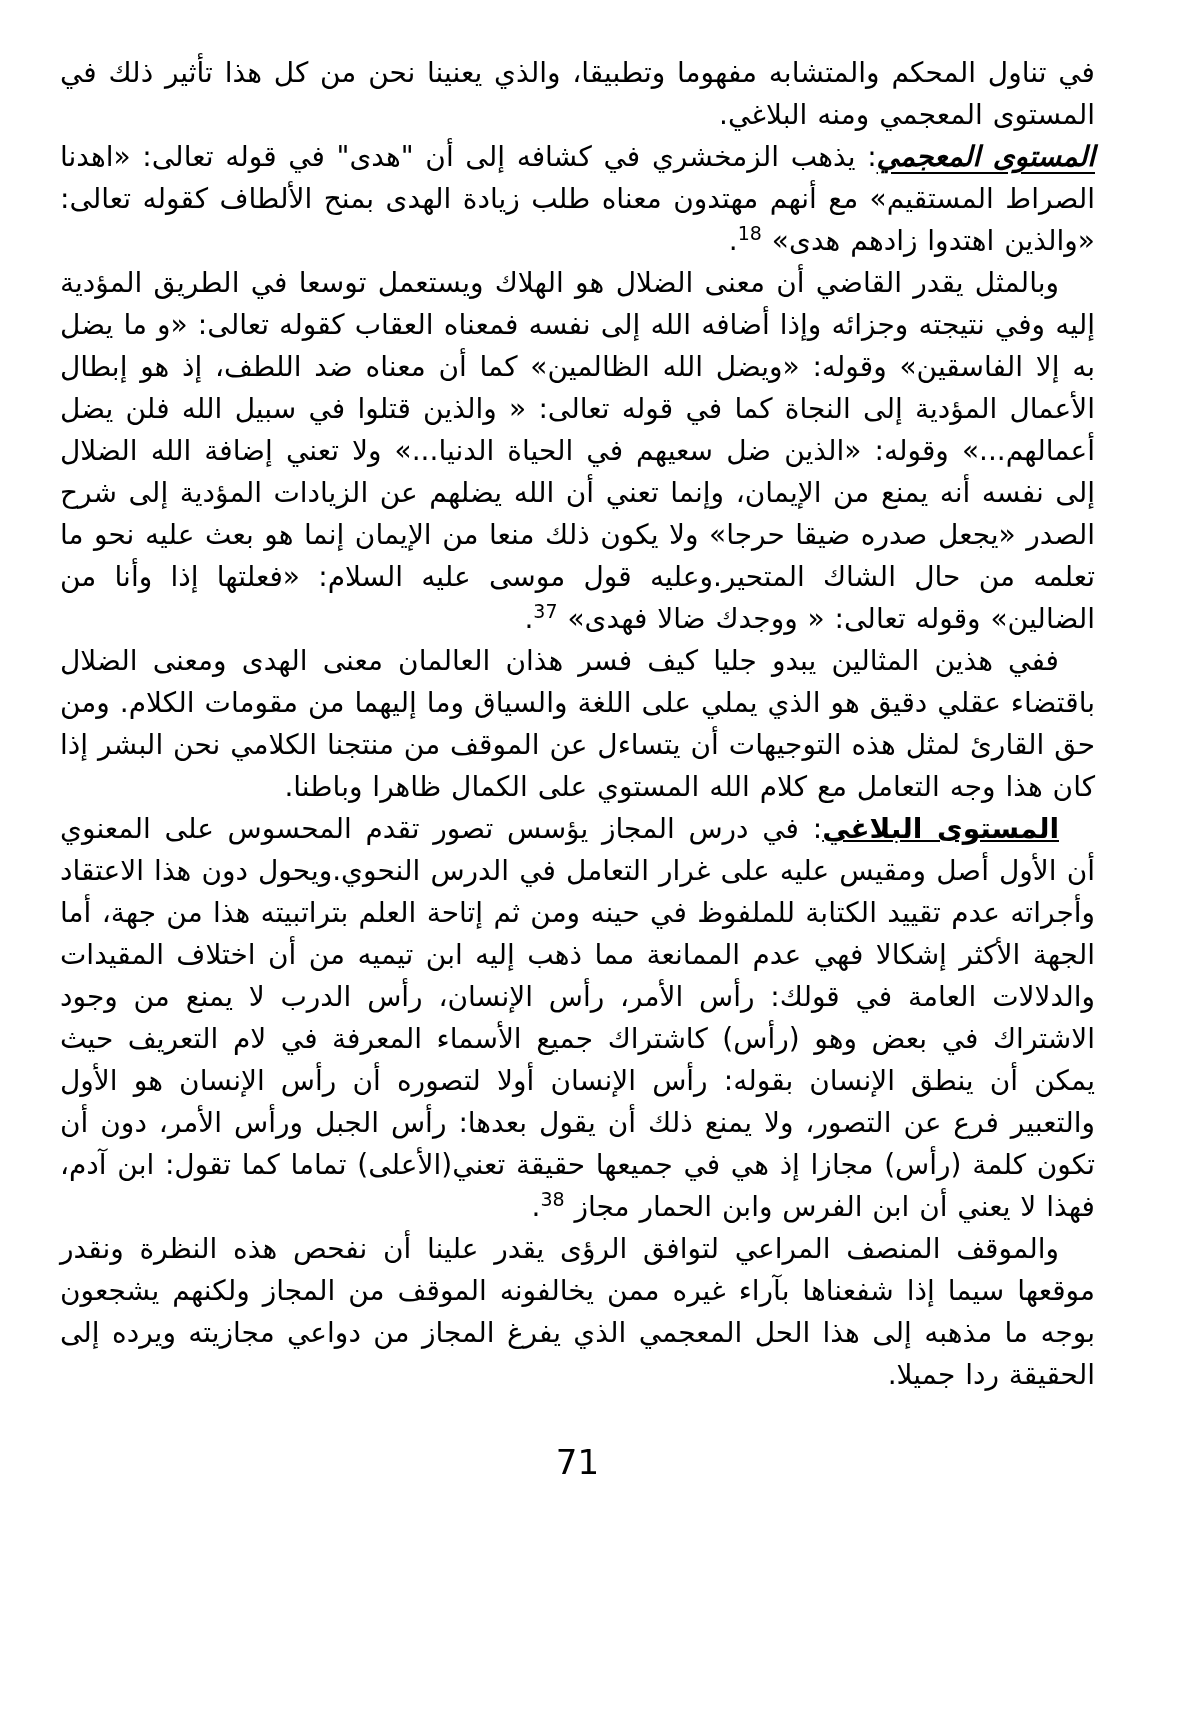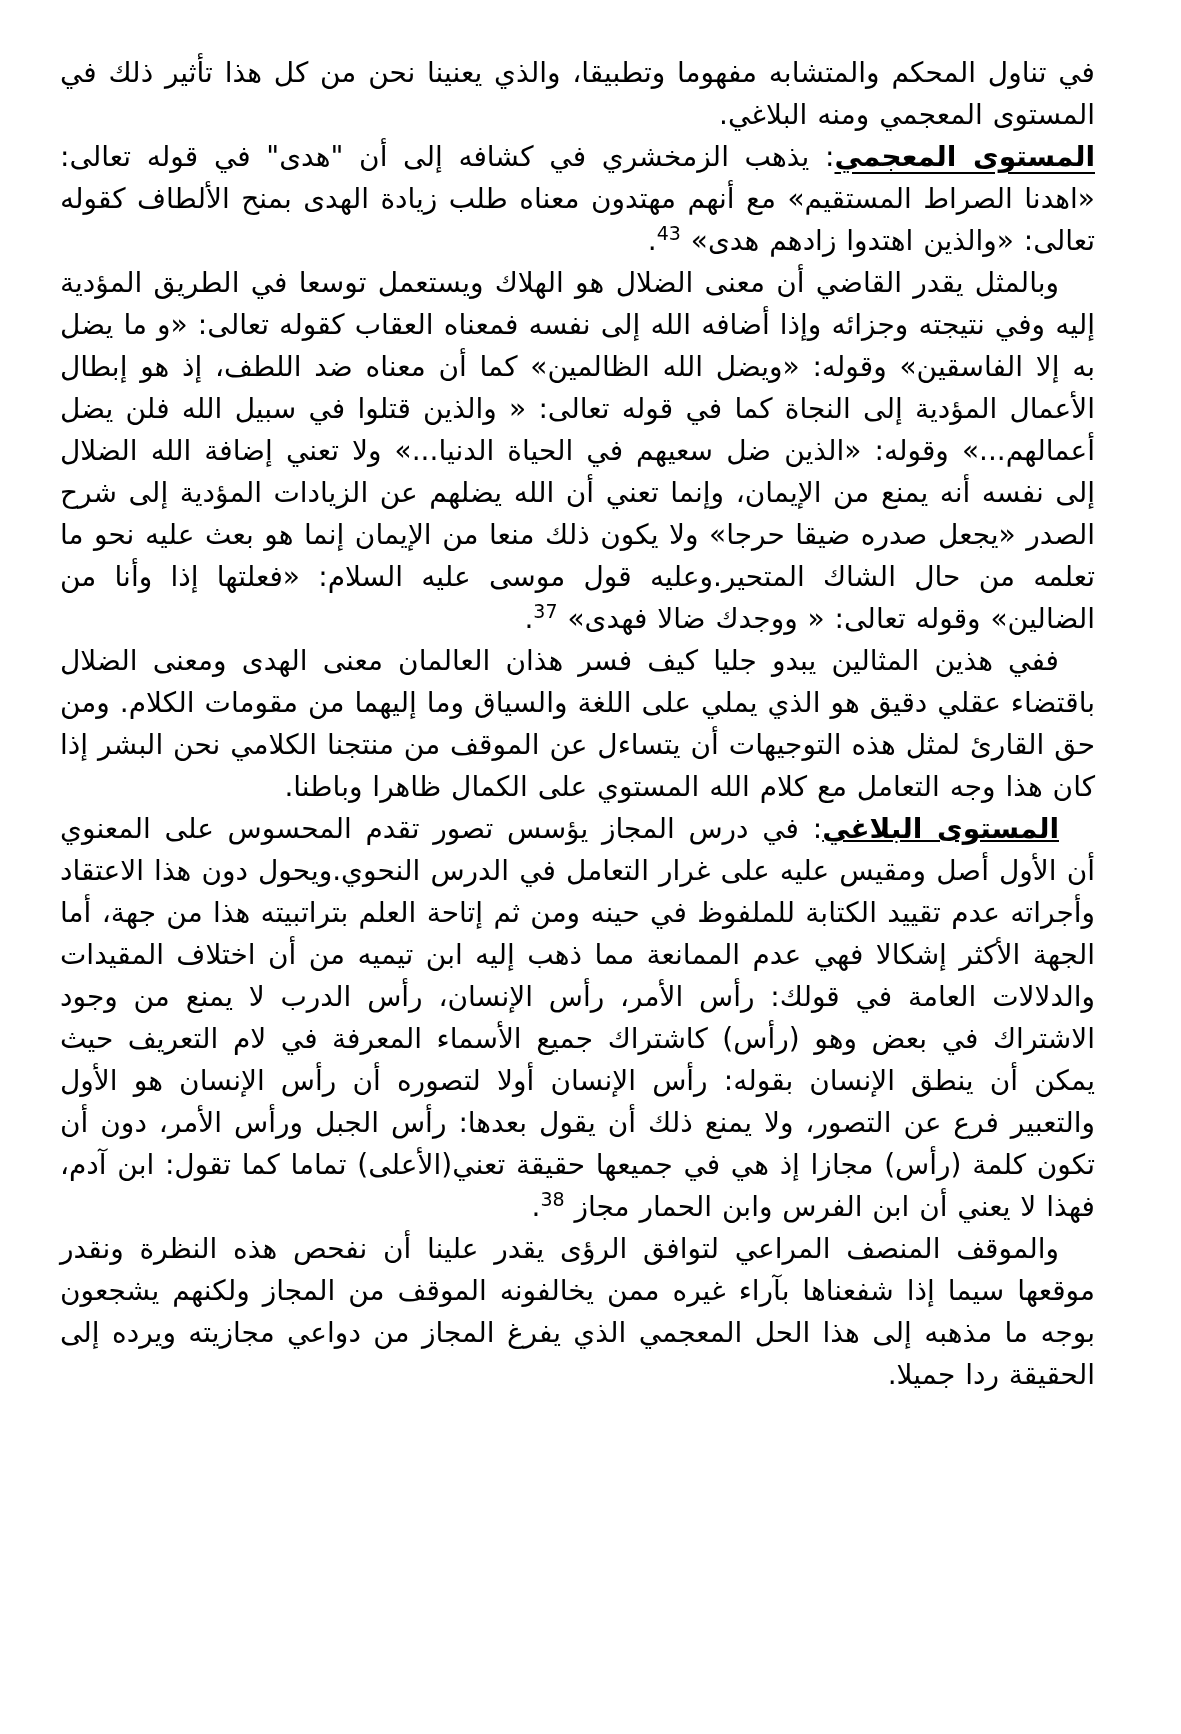--- a/index.html
+++ b/index.html
@@ -31,20 +31,21 @@
     text-align-last: right;
     word-spacing: 1px;
   }
   p.para.indent {
     text-indent: 36px;
   }
   .seg-bold-underline {
     font-weight: bold;
     text-decoration: underline;
     text-underline-offset: 6px;
+    font-style: italic;
   }
   .seg-bold {
     font-weight: bold;
     text-decoration: underline;
   }
   .seg-underline {
     text-underline-offset: 5px;
   }
   sup.fnref {
     font-size: 19px;
@@ -60,19 +61,20 @@
     color: #000000;
     font-family: "DejaVu Sans", sans-serif;
   }
 </style>
 </head>
 <body>
 
 <div class="page">
   <div class="text-block">
       <p class="para"><span>في تناول المحكم والمتشابه مفهوما وتطبيقا، والذي يعنينا نحن من كل هذا تأثير ذلك في المستوى المعجمي ومنه البلاغي.</span></p>
-      <p class="para"><span class="seg-bold-underline">المستوى المعجمي</span><span>: يذهب الزمخشري في كشافه إلى أن "هدى" في قوله تعالى: «اهدنا الصراط المستقيم» مع أنهم مهتدون معناه طلب زيادة الهدى بمنح الألطاف كقوله تعالى: «والذين اهتدوا زادهم هدى» </span><sup class="fnref">43</sup><span>.</span></p>
+      <p class="para"><span class="seg-bold-underline">المستوى المعجمي</span><span>: يذهب الزمخشري في كشافه إلى أن "هدى" في قوله تعالى: «اهدنا الصراط المستقيم» مع أنهم مهتدون معناه طلب زيادة الهدى بمنح الألطاف كقوله تعالى: «والذين اهتدوا زادهم هدى» </span><sup class="fnref">18</sup><span>.</span></p>
       <p class="para indent"><span>وبالمثل يقدر القاضي أن معنى الضلال هو الهلاك ويستعمل توسعا في الطريق المؤدية إليه وفي نتيجته وجزائه وإذا أضافه الله إلى نفسه فمعناه العقاب كقوله تعالى: «و ما يضل به إلا الفاسقين» وقوله: «ويضل الله الظالمين» كما أن معناه ضد اللطف، إذ هو إبطال الأعمال المؤدية إلى النجاة كما في قوله تعالى: « والذين قتلوا في سبيل الله فلن يضل أعمالهم...» وقوله: «الذين ضل سعيهم في الحياة الدنيا...» ولا تعني إضافة الله الضلال إلى نفسه أنه يمنع من الإيمان، وإنما تعني أن الله يضلهم عن الزيادات المؤدية إلى شرح الصدر «يجعل صدره ضيقا حرجا» ولا يكون ذلك منعا من الإيمان إنما هو بعث عليه نحو ما تعلمه من حال الشاك المتحير.وعليه قول موسى عليه السلام: «فعلتها إذا وأنا من الضالين» وقوله تعالى: « ووجدك ضالا فهدى» </span><sup class="fnref">37</sup><span>.</span></p>
       <p class="para indent"><span>ففي هذين المثالين يبدو جليا كيف فسر هذان العالمان معنى الهدى ومعنى الضلال باقتضاء عقلي دقيق هو الذي يملي على اللغة والسياق وما إليهما من مقومات الكلام. ومن حق القارئ لمثل هذه التوجيهات أن يتساءل عن الموقف من منتجنا الكلامي نحن البشر إذا كان هذا وجه التعامل مع كلام الله المستوي على الكمال ظاهرا وباطنا.</span></p>
       <p class="para indent"><span class="seg-bold">المستوى البلاغي</span><span>: في درس المجاز يؤسس تصور تقدم المحسوس على المعنوي أن الأول أصل ومقيس عليه على غرار التعامل في الدرس النحوي.ويحول دون هذا الاعتقاد وأجراته عدم </span><span class="seg-underline">تقييد</span><span> الكتابة للملفوظ في حينه ومن ثم إتاحة العلم بتراتبيته هذا من جهة، أما الجهة الأكثر إشكالا فهي عدم الممانعة مما ذهب إليه ابن تيميه من أن اختلاف المقيدات والدلالات العامة في قولك: رأس الأمر، رأس الإنسان، رأس الدرب لا يمنع من وجود الاشتراك في بعض وهو (رأس) كاشتراك جميع الأسماء المعرفة في لام التعريف حيث يمكن أن ينطق الإنسان بقوله: رأس الإنسان أولا لتصوره أن رأس الإنسان هو الأول والتعبير فرع عن التصور، ولا يمنع ذلك أن يقول بعدها: رأس الجبل ورأس الأمر، دون أن تكون كلمة (رأس) مجازا إذ هي في جميعها حقيقة تعني(الأعلى) تماما كما تقول: ابن آدم، فهذا لا يعني أن ابن الفرس وابن الحمار مجاز </span><sup class="fnref">38</sup><span>.</span></p>
       <p class="para indent"><span>والموقف المنصف المراعي لتوافق الرؤى يقدر علينا أن نفحص هذه النظرة ونقدر موقعها سيما إذا شفعناها بآراء غيره ممن يخالفونه الموقف من المجاز ولكنهم يشجعون بوجه ما مذهبه إلى هذا الحل المعجمي الذي يفرغ المجاز من دواعي مجازيته ويرده إلى الحقيقة ردا جميلا.</span></p>
     </div>
+  <div class="page-number">71</div>
 </div>
 
 </body></html>

